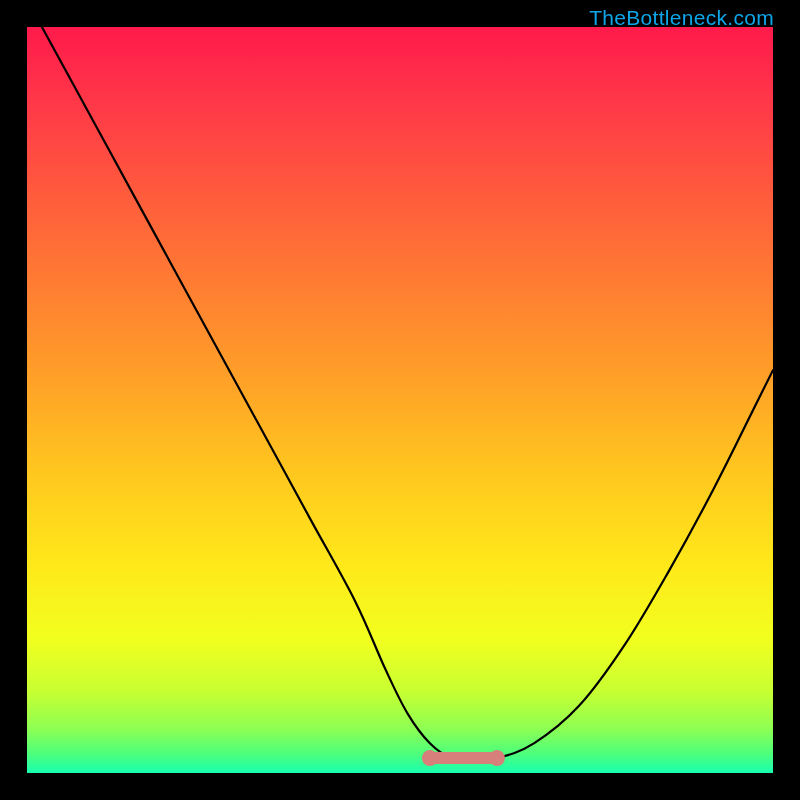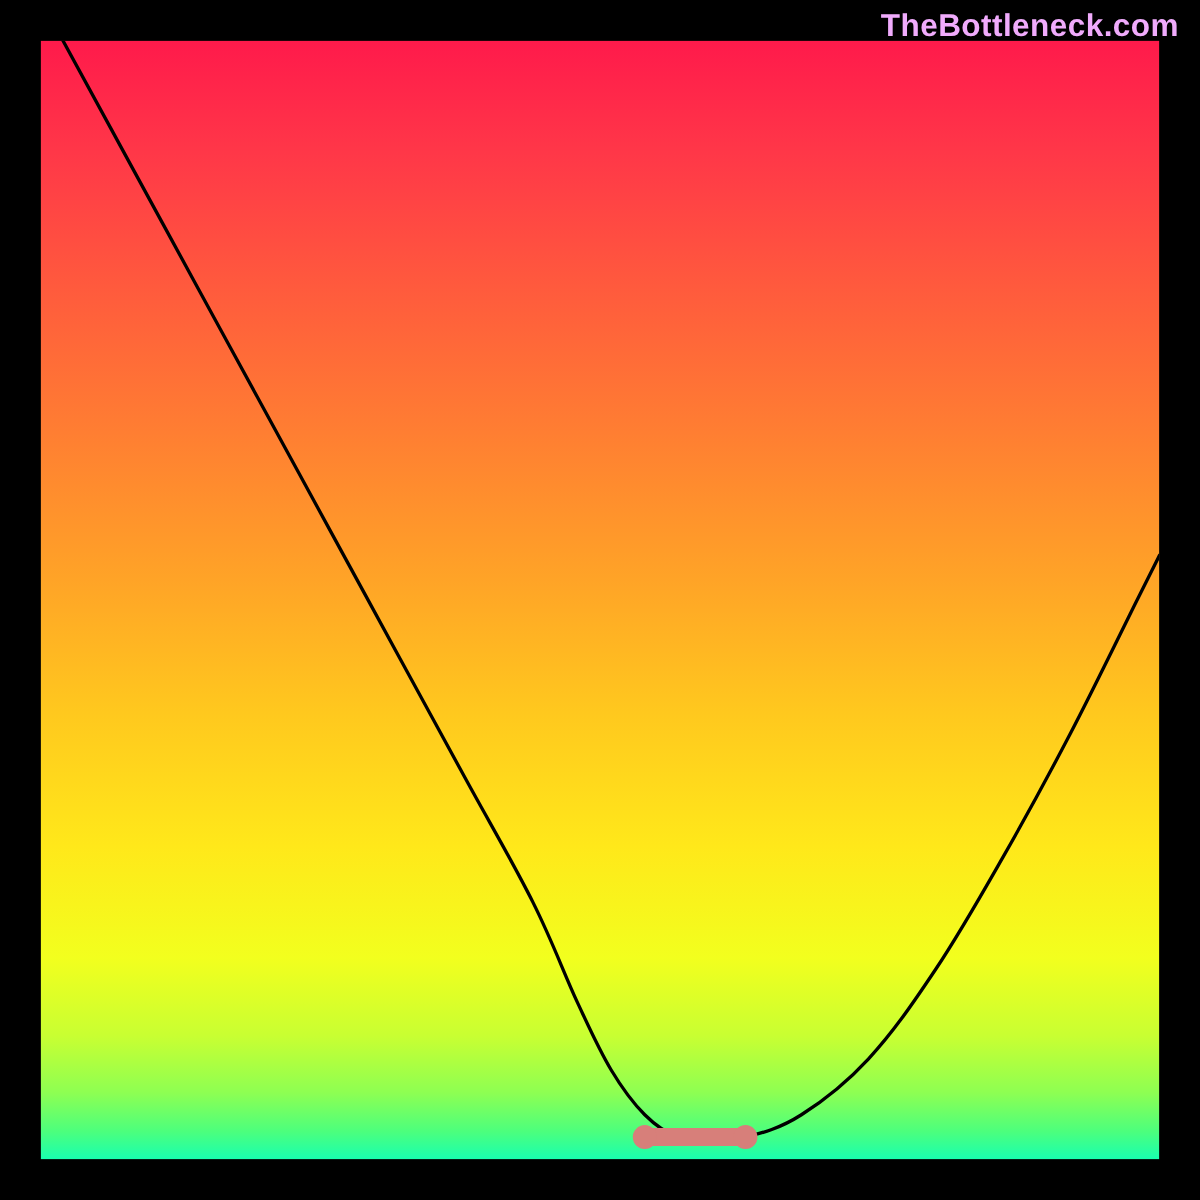--- a/index.html
+++ b/index.html
@@ -13,24 +13,24 @@
   }
   .frame {
     position: relative;
     width: 800px;
     height: 800px;
     background: #000;
   }
   .watermark {
     position: absolute;
     top: 6px;
-    right: 14px;
-    color: #f0abfc;
+    right: 26px;
+    color: #0ea5e9;
     font-size: 21px;
-    font-weight: 700;
+    font-weight: 400;
     letter-spacing: 0.3px;
     z-index: 5;
   }
   .plot-area {
     position: absolute;
     left: 27px;
     top: 27px;
     width: 746px;
     height: 746px;
     overflow: hidden;

